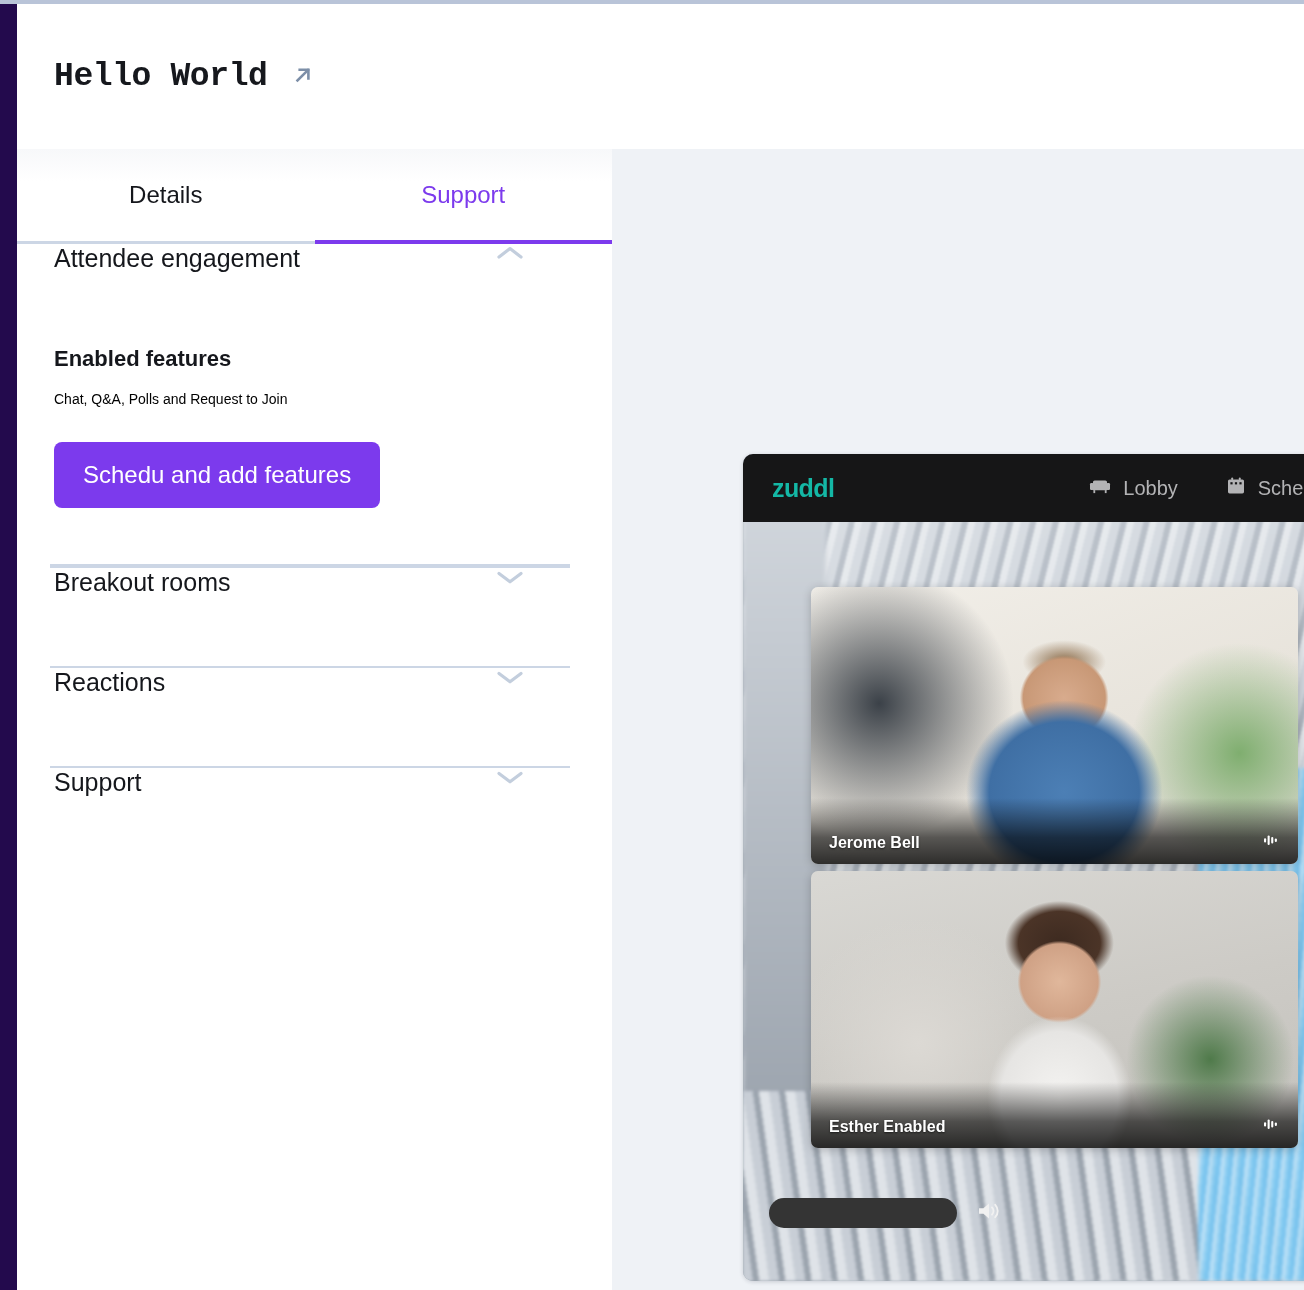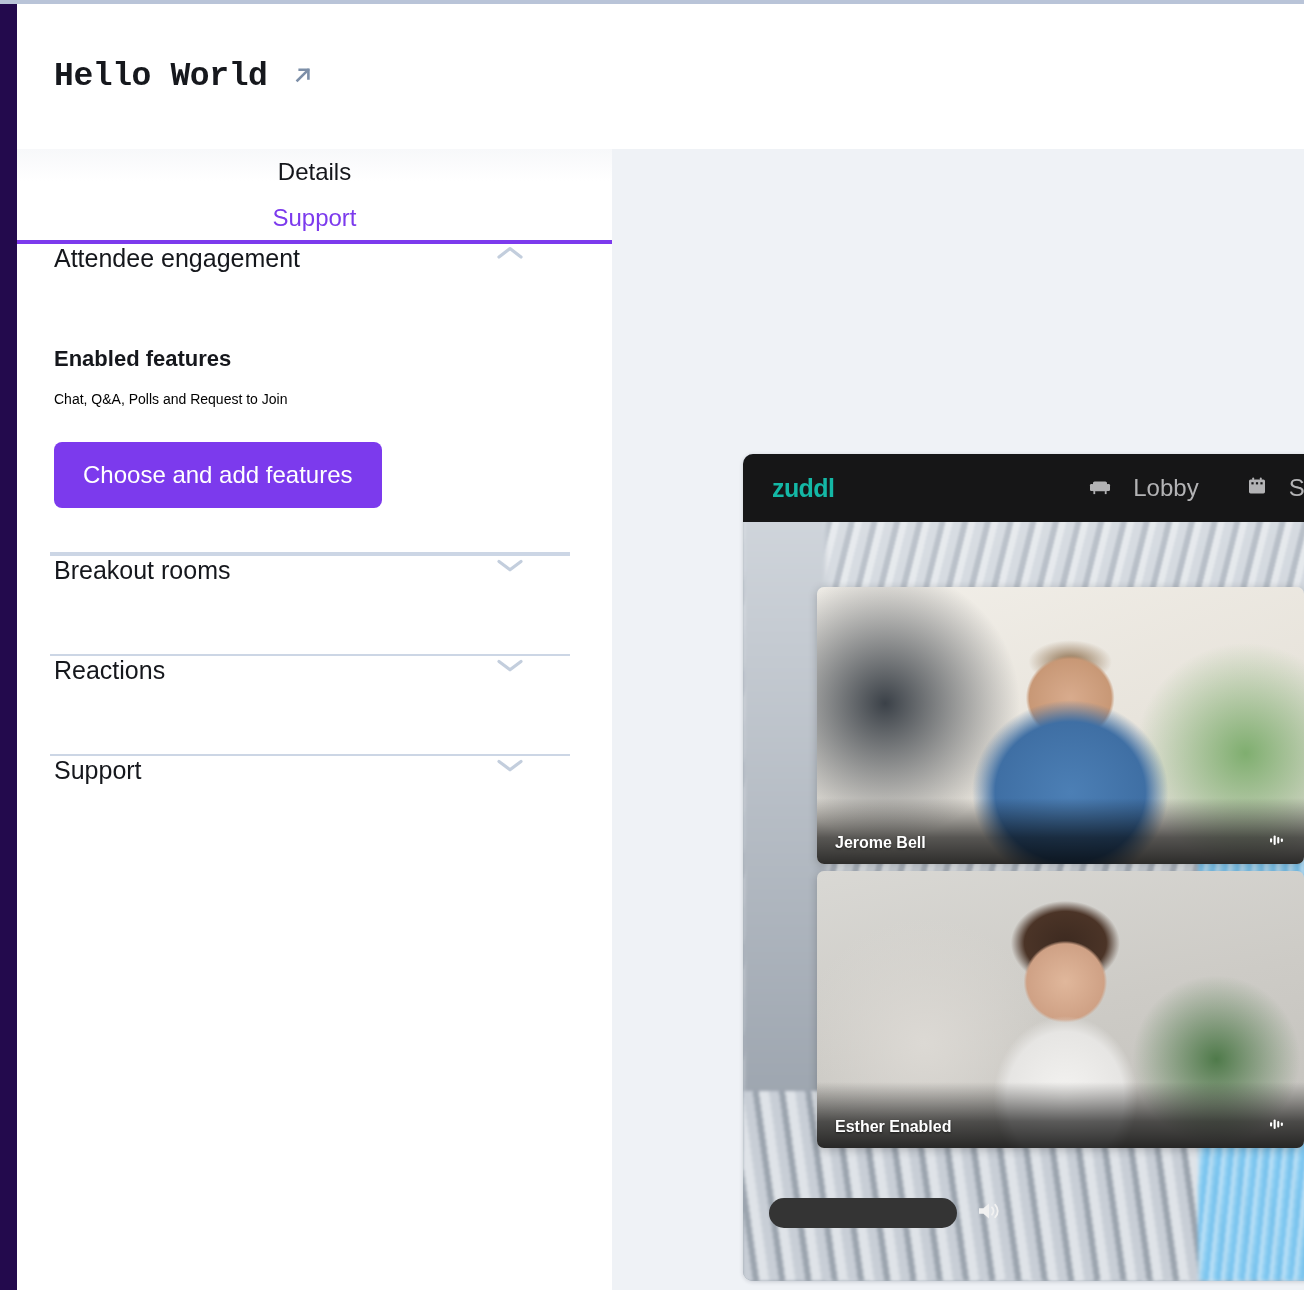--- a/index.html
+++ b/index.html
@@ -64,21 +64,20 @@
     margin-top: -4px;
   }
 
   
   .tabs {
     display: flex;
     height: 95px;
     border-bottom: 3px solid #ccd6e5;
     background: linear-gradient(180deg,#f7f8fa 0%, #ffffff 35%);
     position: relative;
-    flex-direction: column;
   }
   .tab {
     flex: 1 1 0;
     display: flex;
     align-items: center;
     justify-content: center;
     font-size: 24px;
     color: #14161b;
     position: relative;
     cursor: pointer;
@@ -113,21 +112,21 @@
   }
   .acc-title {
     font-size: 25px;
     color: #15171c;
     font-weight: 400;
   }
 
   .chev { flex: 0 0 auto; }
 
   .acc-body {
-    padding: 0 37px 0 37px;
+    padding: 0 37px 12px 37px;
   }
 
   .sub-label {
     font-size: 22px;
     font-weight: 700;
     color: #15171c;
     margin-top: 4px;
   }
   .sub-value {
     font-size: 14px;
@@ -243,36 +242,35 @@
   }
   .pv-nav {
     display: flex;
     align-items: center;
     gap: 48px;
     margin-left: 255px;
   }
   .pv-nav-item {
     display: flex;
     align-items: center;
-    gap: 22px;
+    gap: 12px;
     color: #b3b3b5;
-    font-size: 24px;
+    font-size: 20px;
     white-space: nowrap;
     cursor: pointer;
   }
 
   
   .tile {
     position: absolute;
     width: 487px;
     height: 277px;
     border-radius: 7px;
     overflow: hidden;
     box-shadow: 0 2px 10px rgba(0,0,0,.22);
-    margin-left: 6px;
   }
   .tile-1 { left: 68px; top: 133px; }
   .tile-2 { left: 68px; top: 417px; }
 
   .tile-img { position: absolute; inset: 0; }
 
   
   .img-jerome {
     background:
       radial-gradient(ellipse 28% 46% at 52% 74%, #4c7fb5 0%, #3f6fa4 55%, rgba(63,111,164,0) 72%),
@@ -450,21 +448,21 @@
           <span class="acc-title">Attendee engagement</span>
           <span class="chev">
             <svg width="30" height="18" viewBox="0 0 30 18" fill="none" aria-hidden="true">
               <path d="M4 13L15 4.6L26 13" stroke="#c3cedd" stroke-width="3.2" stroke-linecap="round" stroke-linejoin="round"></path>
             </svg>
           </span>
         </div>
         <div class="acc-body">
           <div class="sub-label">Enabled features</div>
           <div class="sub-value">Chat, Q&amp;A, Polls and Request to Join</div>
-          <button class="primary-btn">Choose and add features</button>
+          <button class="primary-btn">Schedu and add features</button>
           <div class="spacer-after-btn"></div>
         </div>
       </div>
 
       <div class="divider"></div>
 
 
       <div class="divider"></div>
 
       <div class="acc-section">

